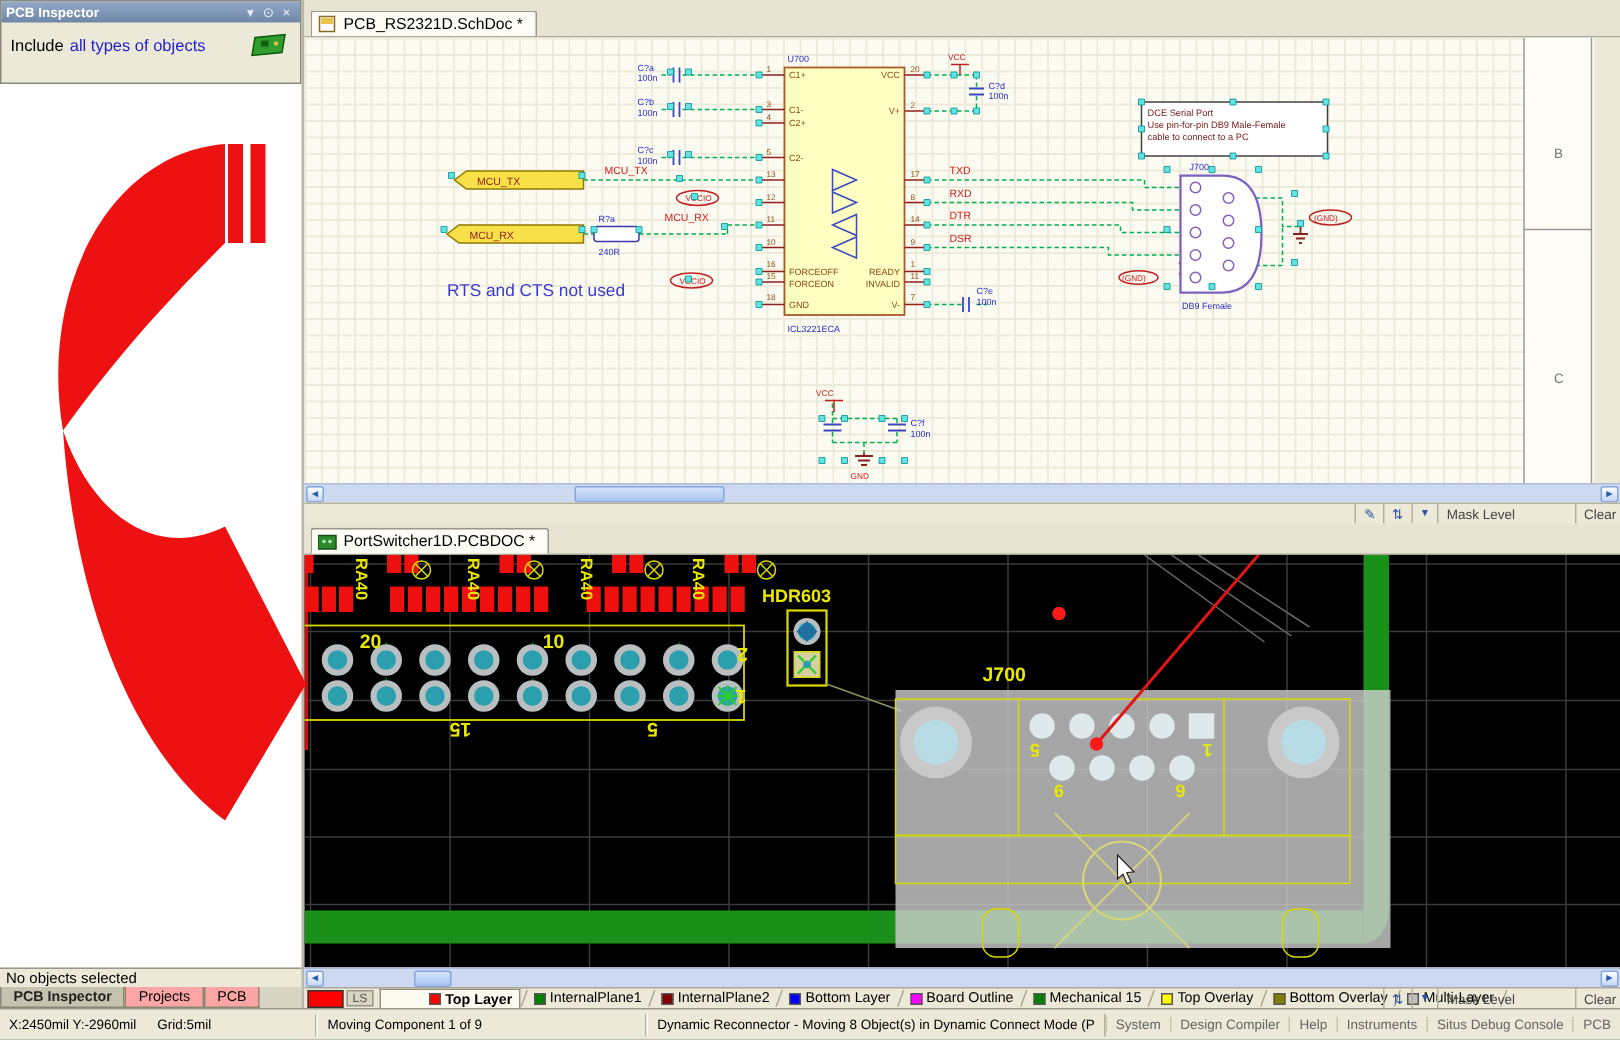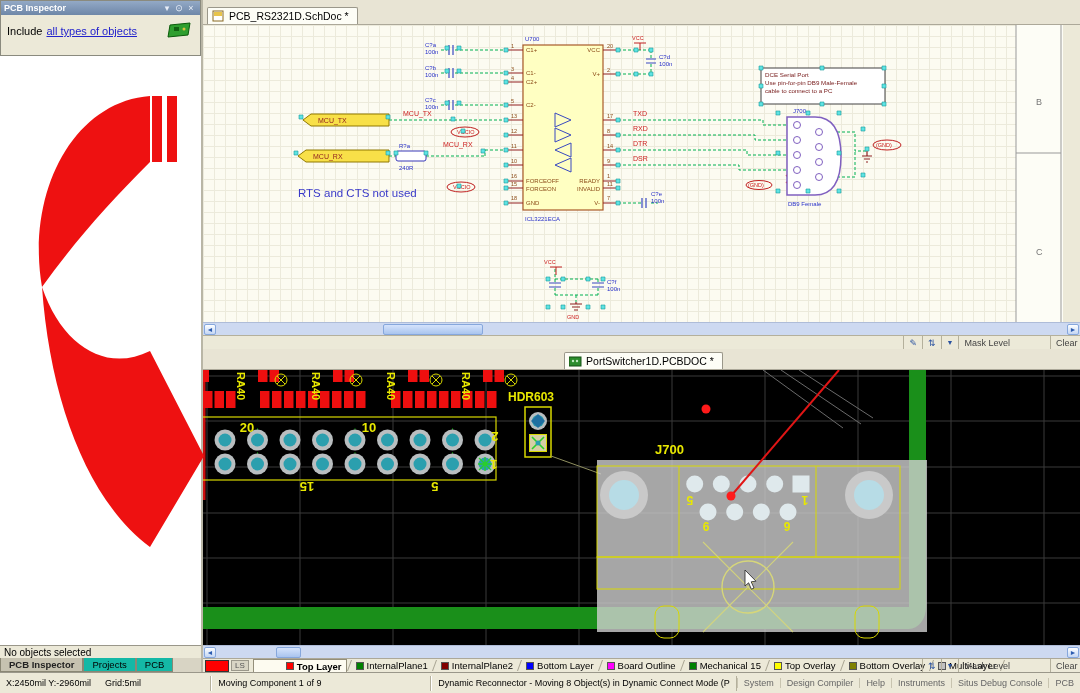--- a/index.html
+++ b/index.html
@@ -5,29 +5,29 @@
   html,body{margin:0;padding:0;background:#888;}
   #app{position:relative;width:1080px;height:693px;background:#ffffff;overflow:hidden;
        font-family:"Liberation Sans",sans-serif;font-size:11px;color:#000;}
   .abs{position:absolute;}
   
   #inspector{left:0;top:0;width:201px;height:56px;background:#ece9d8;border:1px solid #8a8a7e;box-sizing:border-box;}
   .ititle{height:14px;background:linear-gradient(180deg,#93a9c6,#6e87a8);display:flex;align-items:center;padding:0 3px;}
   .ittl{color:#fff;font-weight:bold;font-size:9px;flex:1;}
   .ibtn{color:#e8eef8;font-size:9px;width:12px;text-align:center;cursor:default;}
   .ibody{display:flex;align-items:center;gap:4px;padding:6px 6px 0 6px;font-size:11px;}
-  .ilink{color:#2222cc;text-decoration:underline;cursor:pointer;}
+  .ilink{color:#2222cc;cursor:pointer;}
   #vdivider{left:201px;top:0;width:2px;height:672px;background:#b9b6a6;}
   
   #leftwhite{left:0;top:56px;width:201px;height:589px;background:#fff;}
   #arrowsvg{position:absolute;left:0;top:0;z-index:40;pointer-events:none;}
   #leftstatus{left:0;top:645px;width:201px;height:13px;background:#ece9d8;border-top:1px solid #9a978a;
               font-size:10px;padding:1px 0 0 4px;box-sizing:border-box;}
   #lefttabs{left:0;top:658px;width:201px;height:14px;background:#d8d4c4;display:flex;align-items:stretch;font-size:9.5px;}
-  .ptab{padding:1px 8px 0 8px;border:1px solid #8a8774;border-top:none;background:#14b8a6;white-space:nowrap;}
+  .ptab{padding:1px 8px 0 8px;border:1px solid #8a8774;border-top:none;background:#fca5a5;white-space:nowrap;}
   .ptab.act{background:#c6c2b0;font-weight:bold;color:#222;}
   
   .tabbar{position:absolute;left:0;right:0;background:#e8e4d4;border-bottom:1px solid #aca899;display:flex;align-items:flex-end;padding-left:4px;box-sizing:border-box;}
   .doctab{display:flex;align-items:center;gap:4px;background:#fdfdf6;border:1px solid #9a978a;border-bottom:none;
           border-radius:2px 2px 0 0;padding:2px 8px 2px 4px;font-size:10.5px;white-space:nowrap;}
   
   #schpane{left:203px;top:0;width:877px;height:349px;}
   #schtabbar{top:0;height:25px;}
   #schcanvas{position:absolute;left:0;top:25px;width:877px;height:297px;background:#ece9d8;overflow:hidden;}
   #sheet{position:absolute;left:0;top:0;width:813px;height:297px;background:#fcfbf1;
@@ -40,21 +40,21 @@
           border:1px solid #86a7dc;border-radius:2px;color:#2c5cb0;font-size:7px;line-height:10px;text-align:center;box-sizing:border-box;}
   .sthumb{position:absolute;top:1px;height:11px;background:linear-gradient(180deg,#d5e3fc,#a9c4ee);
           border:1px solid #86a7dc;border-radius:2px;box-sizing:border-box;}
   .docbar{position:absolute;left:0;width:877px;height:14px;background:#ece9d8;border-top:1px solid #b4b09c;box-sizing:border-box;}
   .maskcluster{position:absolute;right:0;top:0;height:100%;display:flex;align-items:center;font-size:9px;color:#444;}
   .mitem{padding:0 5px;border-left:1px solid #b4b09c;height:100%;display:flex;align-items:center;white-space:nowrap;}
   .micon{color:#2a52a0;font-size:9px;}
   .clipw{width:19px;overflow:hidden;margin-left:35px;}
   
   #pcbpane{left:203px;top:349px;width:877px;height:323px;}
-  #pcbtabbar{top:0;height:21px;justify-content:center;}
+  #pcbtabbar{top:0;height:21px;}
   #pcbcanvas{position:absolute;left:0;top:21px;width:877px;height:275px;background:#000;overflow:hidden;}
   
   #layerbar{position:absolute;left:0;top:309px;width:877px;height:14px;background:#ece9d8;border-top:1px solid #aca899;
             display:flex;align-items:center;font-size:9.5px;box-sizing:border-box;}
   #lswatch{width:22px;height:10px;background:#ff0000;border:1px solid #333;margin:0 2px 0 2px;}
   #lsbtn{border:1px solid #9a978a;background:#d8d4c4;color:#555;font-size:8px;padding:0 3px;margin-right:4px;}
   .ltab{display:flex;align-items:center;gap:3px;padding:0 4px;white-space:nowrap;height:13px;}
   .ltab.act{background:#fdfbf0;border:1px solid #948f7a;border-bottom:none;font-weight:bold;padding-left:32px;}
   .sq{display:inline-block;width:8px;height:8px;border:1px solid #555;box-sizing:border-box;}
   .tsep{width:1px;height:11px;background:#a8a492;transform:skewX(-20deg);margin:0 2px;}

